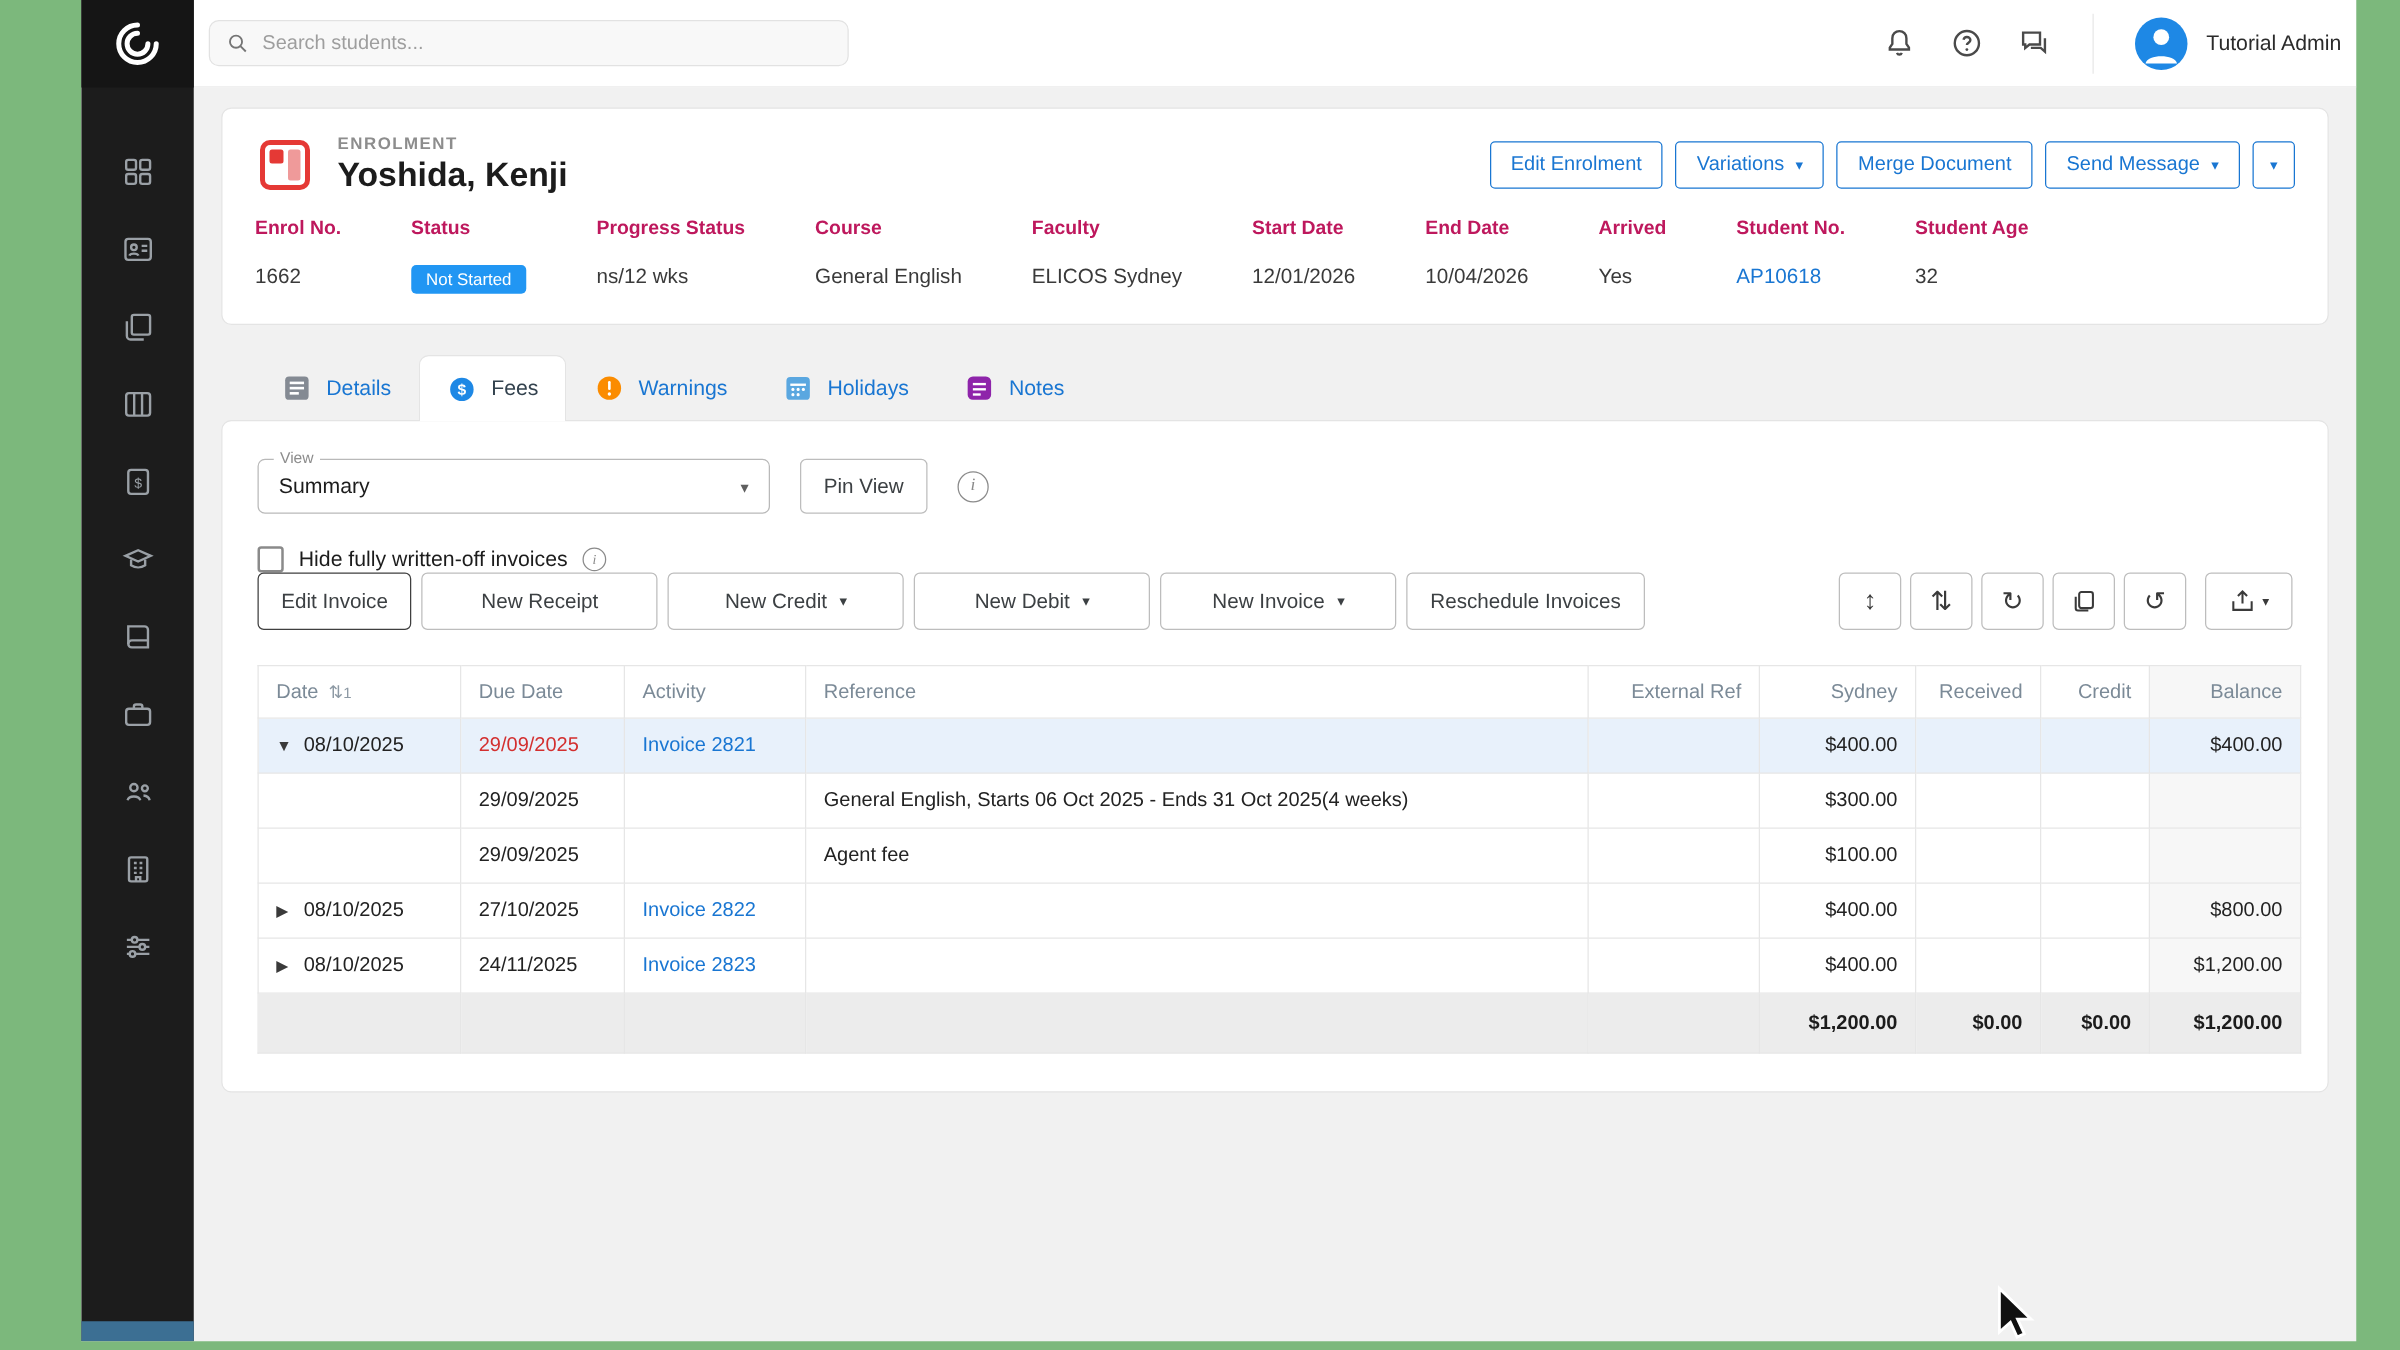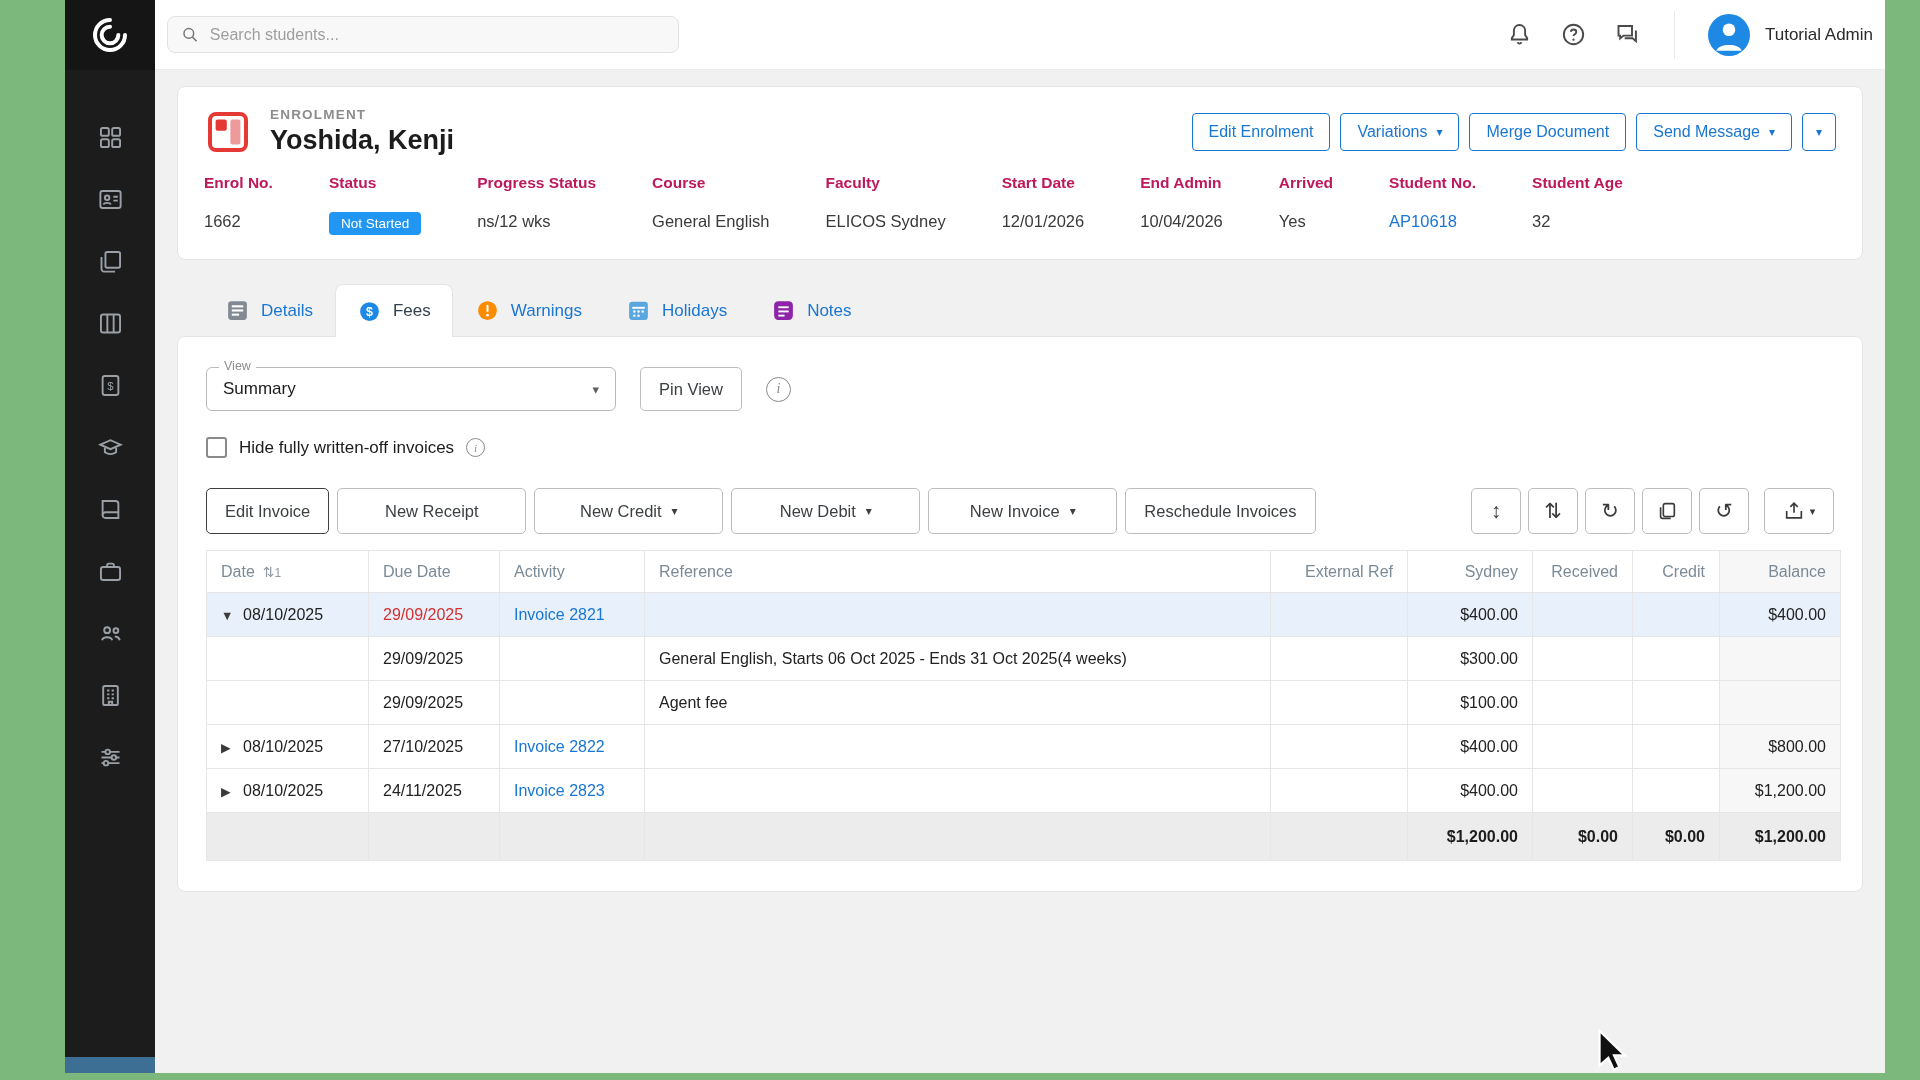--- a/index.html
+++ b/index.html
@@ -61,31 +61,31 @@
   .select-value{font-size:17px;color:#1c1c1c}
   .sel-caret{margin-left:auto;color:#5f5f5f;font-size:13px}
   .btn{height:44px;padding:0 18px;background:#fff;border:1px solid #bdbdbd;border-radius:5px;font:16.5px "Liberation Sans",sans-serif;color:#3c4043;cursor:pointer;display:inline-flex;align-items:center;justify-content:center;gap:10px;white-space:nowrap}
   .info-circle{width:25px;height:25px;border:1.8px solid #8a8a8a;border-radius:50%;color:#8a8a8a;display:inline-flex;align-items:center;justify-content:center;font-size:14px;font-style:italic;font-family:"Liberation Serif",serif;cursor:pointer;flex-shrink:0}
   .info-circle.small{width:19px;height:19px;font-size:11px;border-width:1.5px}
 
   .check-row{display:flex;align-items:center;gap:12px;margin-top:26px}
   .checkbox{width:21px;height:21px;border:2px solid #8a8a8a;border-radius:3px;cursor:pointer;background:#fff;flex-shrink:0}
   .check-label{font-size:17px;color:#1c1c1c}
 
-  .toolbar{display:flex;align-items:flex-start;gap:8px;margin-top:30px}
+  .toolbar{display:flex;align-items:flex-start;gap:8px;}
   .btn.tb{height:46px}
   .btn.edit{border:1.5px solid #3f3f3f}
   .btn.wide{min-width:189px}
   .tool-icons{margin-left:auto;display:flex;gap:7px;align-items:center}
   .ibtn{width:50px;height:46px;border:1px solid #bdbdbd;border-radius:5px;background:#fff;display:inline-flex;align-items:center;justify-content:center;font-size:21px;color:#3a3a3a;cursor:pointer;gap:5px}
   .ibtn svg{width:22px;height:22px}
   .ibtn.export{width:70px;margin-left:8px}
   .ibtn .caret{font-size:11px}
 
-  table{width:100%;border-collapse:collapse;table-layout:fixed;margin-top:16px;font-size:16px}
+  table{width:100%;border-collapse:collapse;table-layout:fixed;margin-top:28px;font-size:16px}
   th,td{border:1px solid #e6e6e6;padding:0 14px;white-space:nowrap;overflow:hidden}
   th{height:42px;font-weight:normal;color:#7b8a97;text-align:left;background:#fff}
   td{height:44px;color:#222;background:#fff}
   .num{text-align:right}
   th.balance,td.balance{background:#f7f7f7}
   tr.hl td{background:#e8f1fb}
   .red{color:#d32f2f}
   a.inv{color:#1976d2;text-decoration:none;cursor:pointer}
   .rcaret{display:inline-block;width:22px;font-size:12.5px;color:#3a3a3a;cursor:pointer}
   tfoot td{background:#ececec;font-weight:bold;height:48px;color:#1c1c1c}
@@ -282,21 +282,21 @@
             </div>
           <div class="field">
               <div class="f-label">Faculty</div>
               <div class="f-value">ELICOS Sydney</div>
             </div>
           <div class="field">
               <div class="f-label">Start Date</div>
               <div class="f-value">12/01/2026</div>
             </div>
           <div class="field">
-              <div class="f-label">End Admin</div>
+              <div class="f-label">End Date</div>
               <div class="f-value">10/04/2026</div>
             </div>
           <div class="field">
               <div class="f-label">Arrived</div>
               <div class="f-value">Yes</div>
             </div>
           <div class="field">
               <div class="f-label">Student No.</div>
               <div class="f-value"><span class="link">AP10618</span></div>
             </div>

